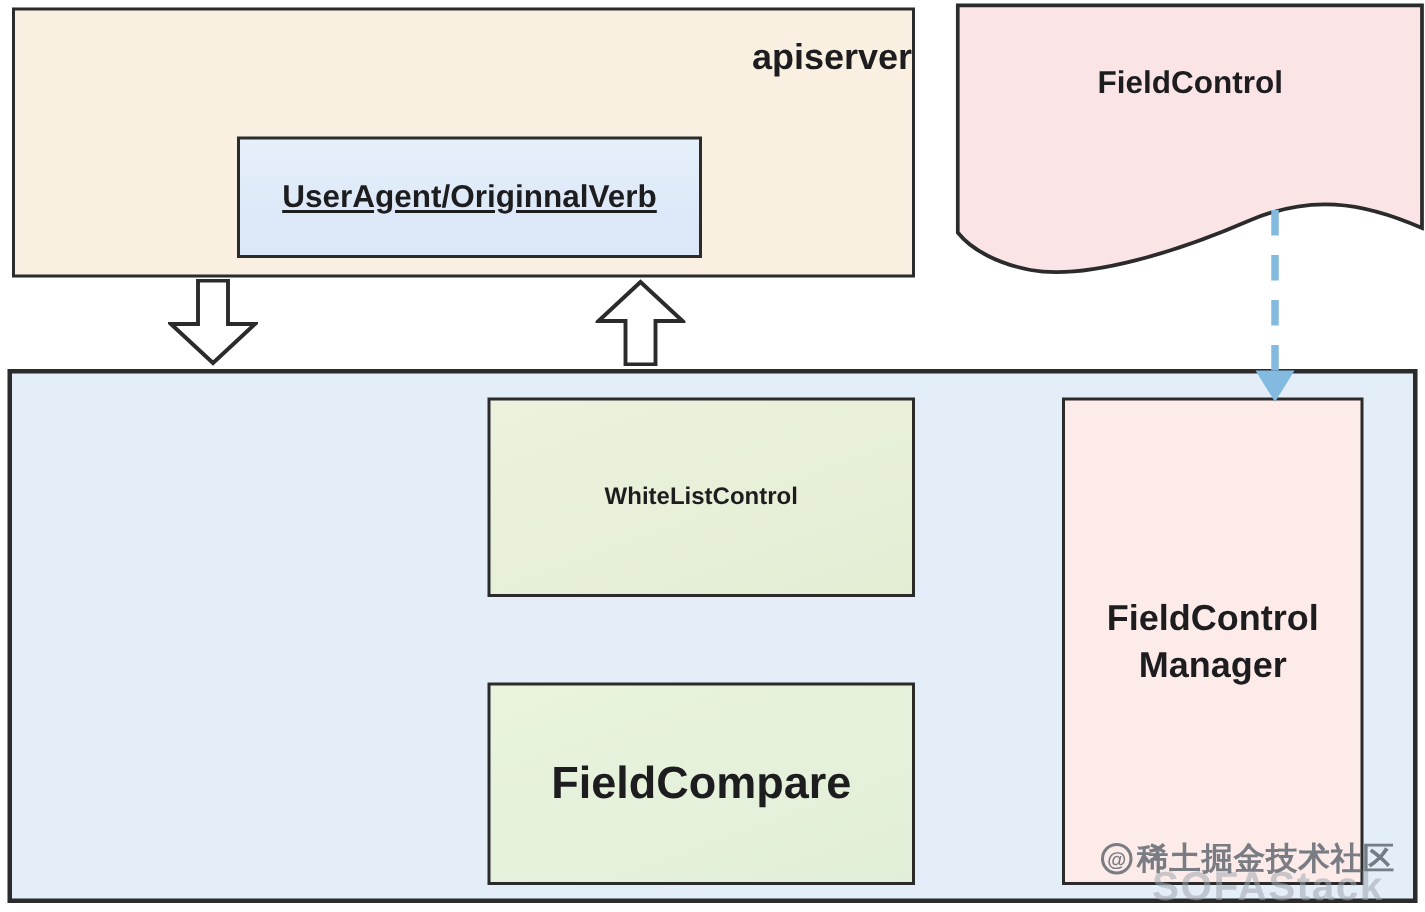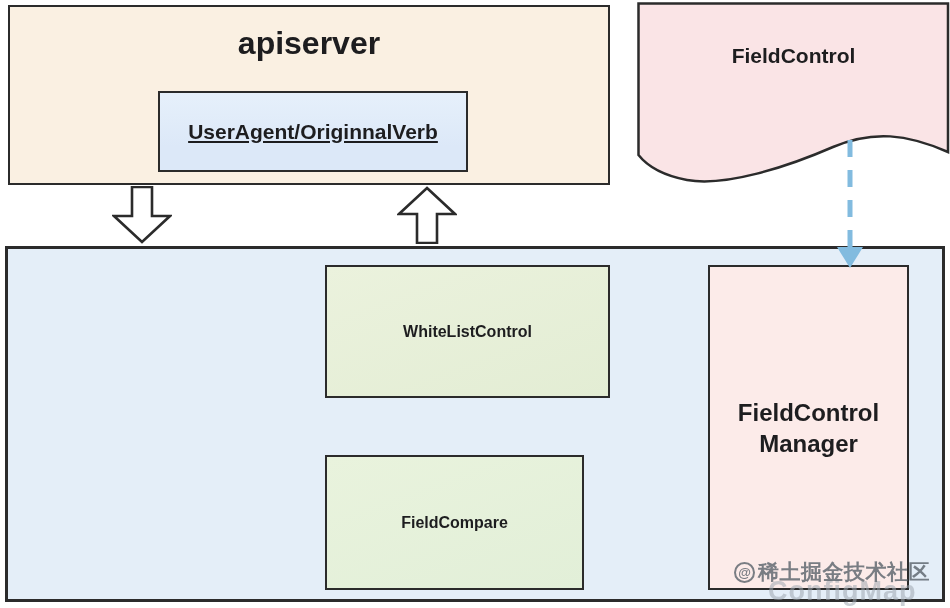--- a/index.html
+++ b/index.html
@@ -15,21 +15,21 @@
     text-align: center; font-weight: bold;
   }
 
   
   .apiserver {
     left: 8px; top: 5px; width: 602px; height: 180px;
     background: var(--apiserver-bg, #faf0e2);
     border-width: 2.5px;
     display: block;
   }
-  .apiserver-title { margin-top: 18px; text-align: center; font-size: 32px; font-weight: bold; }
+  .apiserver-title { margin-top: 18px; text-align: right; font-size: 24px; font-weight: bold; }
   .useragent {
     left: 148px; top: 84px; width: 310px; height: 81px;
     background: linear-gradient(180deg, #e6f0fb 0%, var(--useragent-bg, #dce8f8) 70%);
     font-size: 21px;
     text-decoration: underline;
   }
 
   
   .configmap { position: absolute; left: 637px; top: 2px; width: 313px; height: 192px; }
   .configmap svg { position: absolute; left: 0; top: 0; width: 100%; height: 100%; }
@@ -55,23 +55,23 @@
     left: 40px; top: 265px; width: 201px; height: 325px;
     background: linear-gradient(160deg, #f6faf1 0%, var(--field-fetch-bg, #f0f7e9) 100%);
     font-size: 24px;
   }
   .whitelist {
     left: 325px; top: 265px; width: 285px; height: 133px;
     background: linear-gradient(160deg, #ebf2dd 0%, var(--whitelist-bg, #e3edd4) 100%);
     font-size: 16px;
   }
   .fieldcompare {
-    left: 325px; top: 455px; width: 259px; height: 135px;
+    left: 325px; top: 455px; width: 285px; height: 135px;
     background: linear-gradient(160deg, #e9f3dd 0%, var(--field-compare-bg, #e2efd8) 100%);
-    font-size: 16px;
+    font-size: 30px;
     text-align: right;
   }
   .manager {
     left: 708px; top: 265px; width: 201px; height: 325px;
     background: var(--manager-bg, #fcebe9);
     font-size: 24px; flex-direction: column; line-height: 31px;
   }
 
   
   .watermark { position: absolute; right: 0; bottom: 0; width: 230px; height: 60px; pointer-events: none; }
@@ -138,20 +138,20 @@
   <svg class="arrow-svg up-arrow" viewBox="0 0 60 58" aria-hidden="true">
     <path d="M 30,2 L 58,28 L 40,28 L 40,57 L 20,57 L 20,28 L 2,28 Z" fill="#ffffff" stroke="#2b2b2b" stroke-width="2.6" stroke-linejoin="miter"></path>
   </svg>
 
   <svg class="arrow-svg dashed-arrow" viewBox="0 0 44 136" aria-hidden="true">
     <line x1="22" y1="4" x2="22" y2="114" stroke-dasharray="17 13" stroke-width="5" style="stroke: var(--dashed-arrow, #82bbdf);"></line>
     <polygon points="9,111 35,111 22,132" style="fill: var(--dashed-arrow, #82bbdf);"></polygon>
   </svg>
 
   <div class="watermark">
-    <div class="wm-brand">ConfigMap</div>
+    <div class="wm-brand">SOFAStack</div>
     <div class="wm-community">
       <span class="wm-at">@</span>
       <span class="wm-text">稀土掘金技术社区</span>
     </div>
   </div>
 
 </div>
 
 </body></html>

